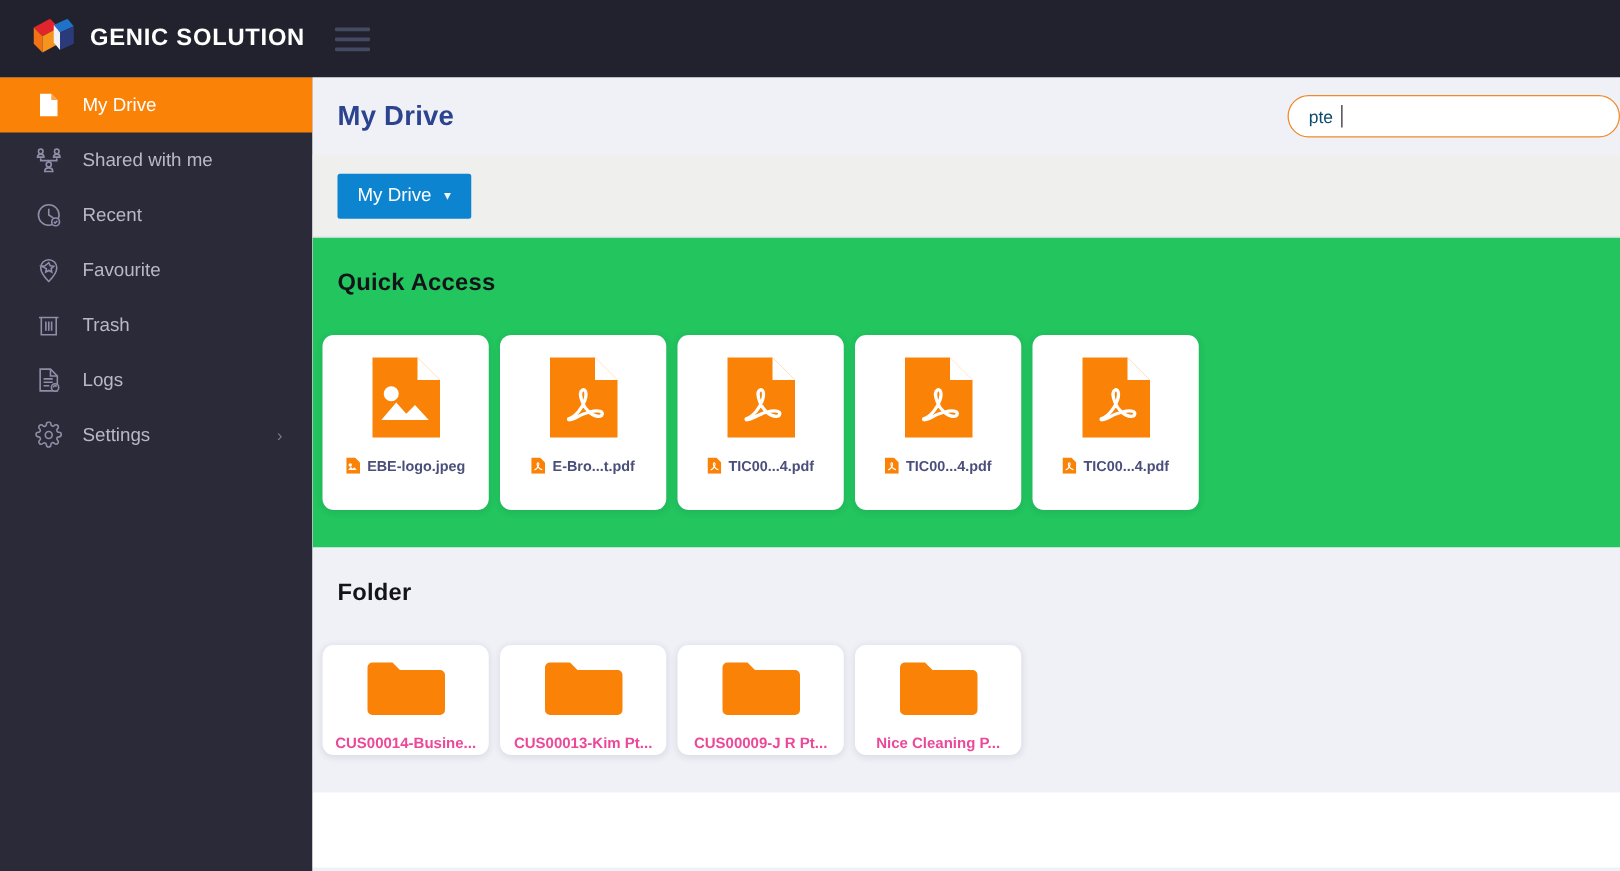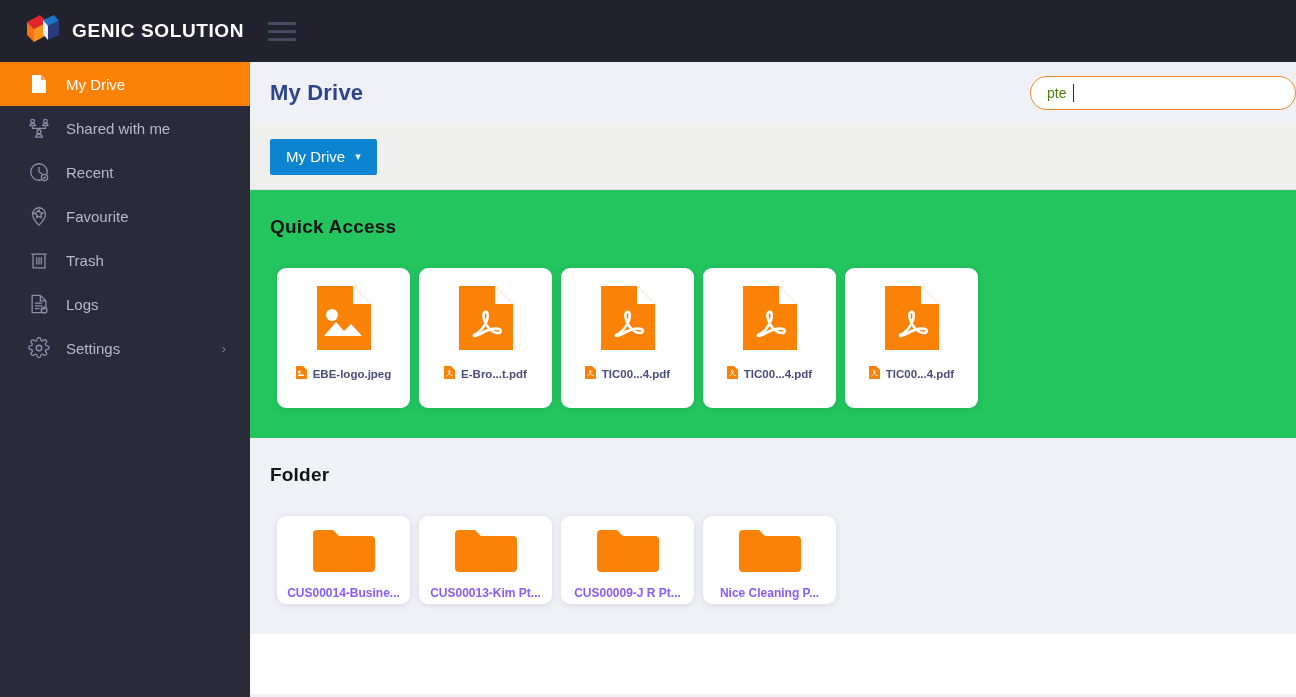--- a/index.html
+++ b/index.html
@@ -49,21 +49,21 @@
   }
   .page-head{
     height:62px; display:flex; align-items:center; position:relative;
     padding:0 20px 0 20px;
   }
   .page-title{ color:#2c4490; font-size:22px; font-weight:700; letter-spacing:.2px; }
   .search-wrap{ position:absolute; right:0px; top:14px; width:266px; }
   .search-input{
     width:266px; height:34px; border-radius:18px;
     border:1.6px solid #f0892a; background:#ffffff;
-    padding:0 16px; font-size:14px; color:#4d7c0f;
+    padding:0 16px; font-size:14px; color:#0c4a6e;
     font-family:"Liberation Sans", sans-serif; outline:none;
   }
   .caret{
     position:absolute; left:43px; top:8px; width:1px; height:18px; background:#2b2b35;
   }
 
   .toolbar{
     height:66px; background:#efefee; border-bottom:1px solid #e2e3ec;
     display:flex; align-items:center; padding-left:20px;
   }
@@ -78,42 +78,42 @@
   .scroll-area{ height:507px; overflow:hidden; }
 
   .section{
     background:#22c55e; margin:0; padding:26px 0 30px 0;
   }
   .section.alt{ background:#f0f1f7; }
   .section-title{
     font-size:19px; font-weight:700; color:#141418;
     padding-left:20px; margin-bottom:30px; letter-spacing:.2px;
   }
-  .grid{ display:flex; gap:9px; padding-left:27px; flex-wrap:nowrap; }
+  .grid{ display:flex; gap:9px; padding-left:8px; flex-wrap:nowrap; }
 
   .card{
     width:133px; height:140px; background:#ffffff;
     border-radius:9px; box-shadow:0 1px 6px rgba(40,45,80,.13);
     display:flex; flex-direction:column; align-items:center;
     justify-content:flex-start; padding-top:14px; cursor:pointer;
   }
   .card .thumb{ height:72px; display:flex; align-items:center; justify-content:center; }
   .card .fname{
     margin-top:12px; font-size:11.5px; font-weight:700; color:#4a4e7a;
     display:flex; align-items:center; gap:6px; white-space:nowrap;
   }
 
   .folder-card{
     width:133px; height:88px; background:#ffffff;
     border-radius:9px; box-shadow:0 1px 6px rgba(40,45,80,.13);
     display:flex; flex-direction:column; align-items:center;
     justify-content:flex-start; padding-top:12px; cursor:pointer;
   }
   .folder-card .fname{
-    margin-top:8px; font-size:12px; font-weight:700; color:#8b5cf6;
+    margin-top:8px; font-size:12px; font-weight:700; color:#ec4899;
     white-space:nowrap; text-align:center;
   }
   .tail-panel{ background:#ffffff; height:60px; }
 </style>
 </head>
 <body>
 
 <div class="app">
 
   <div class="topbar">

